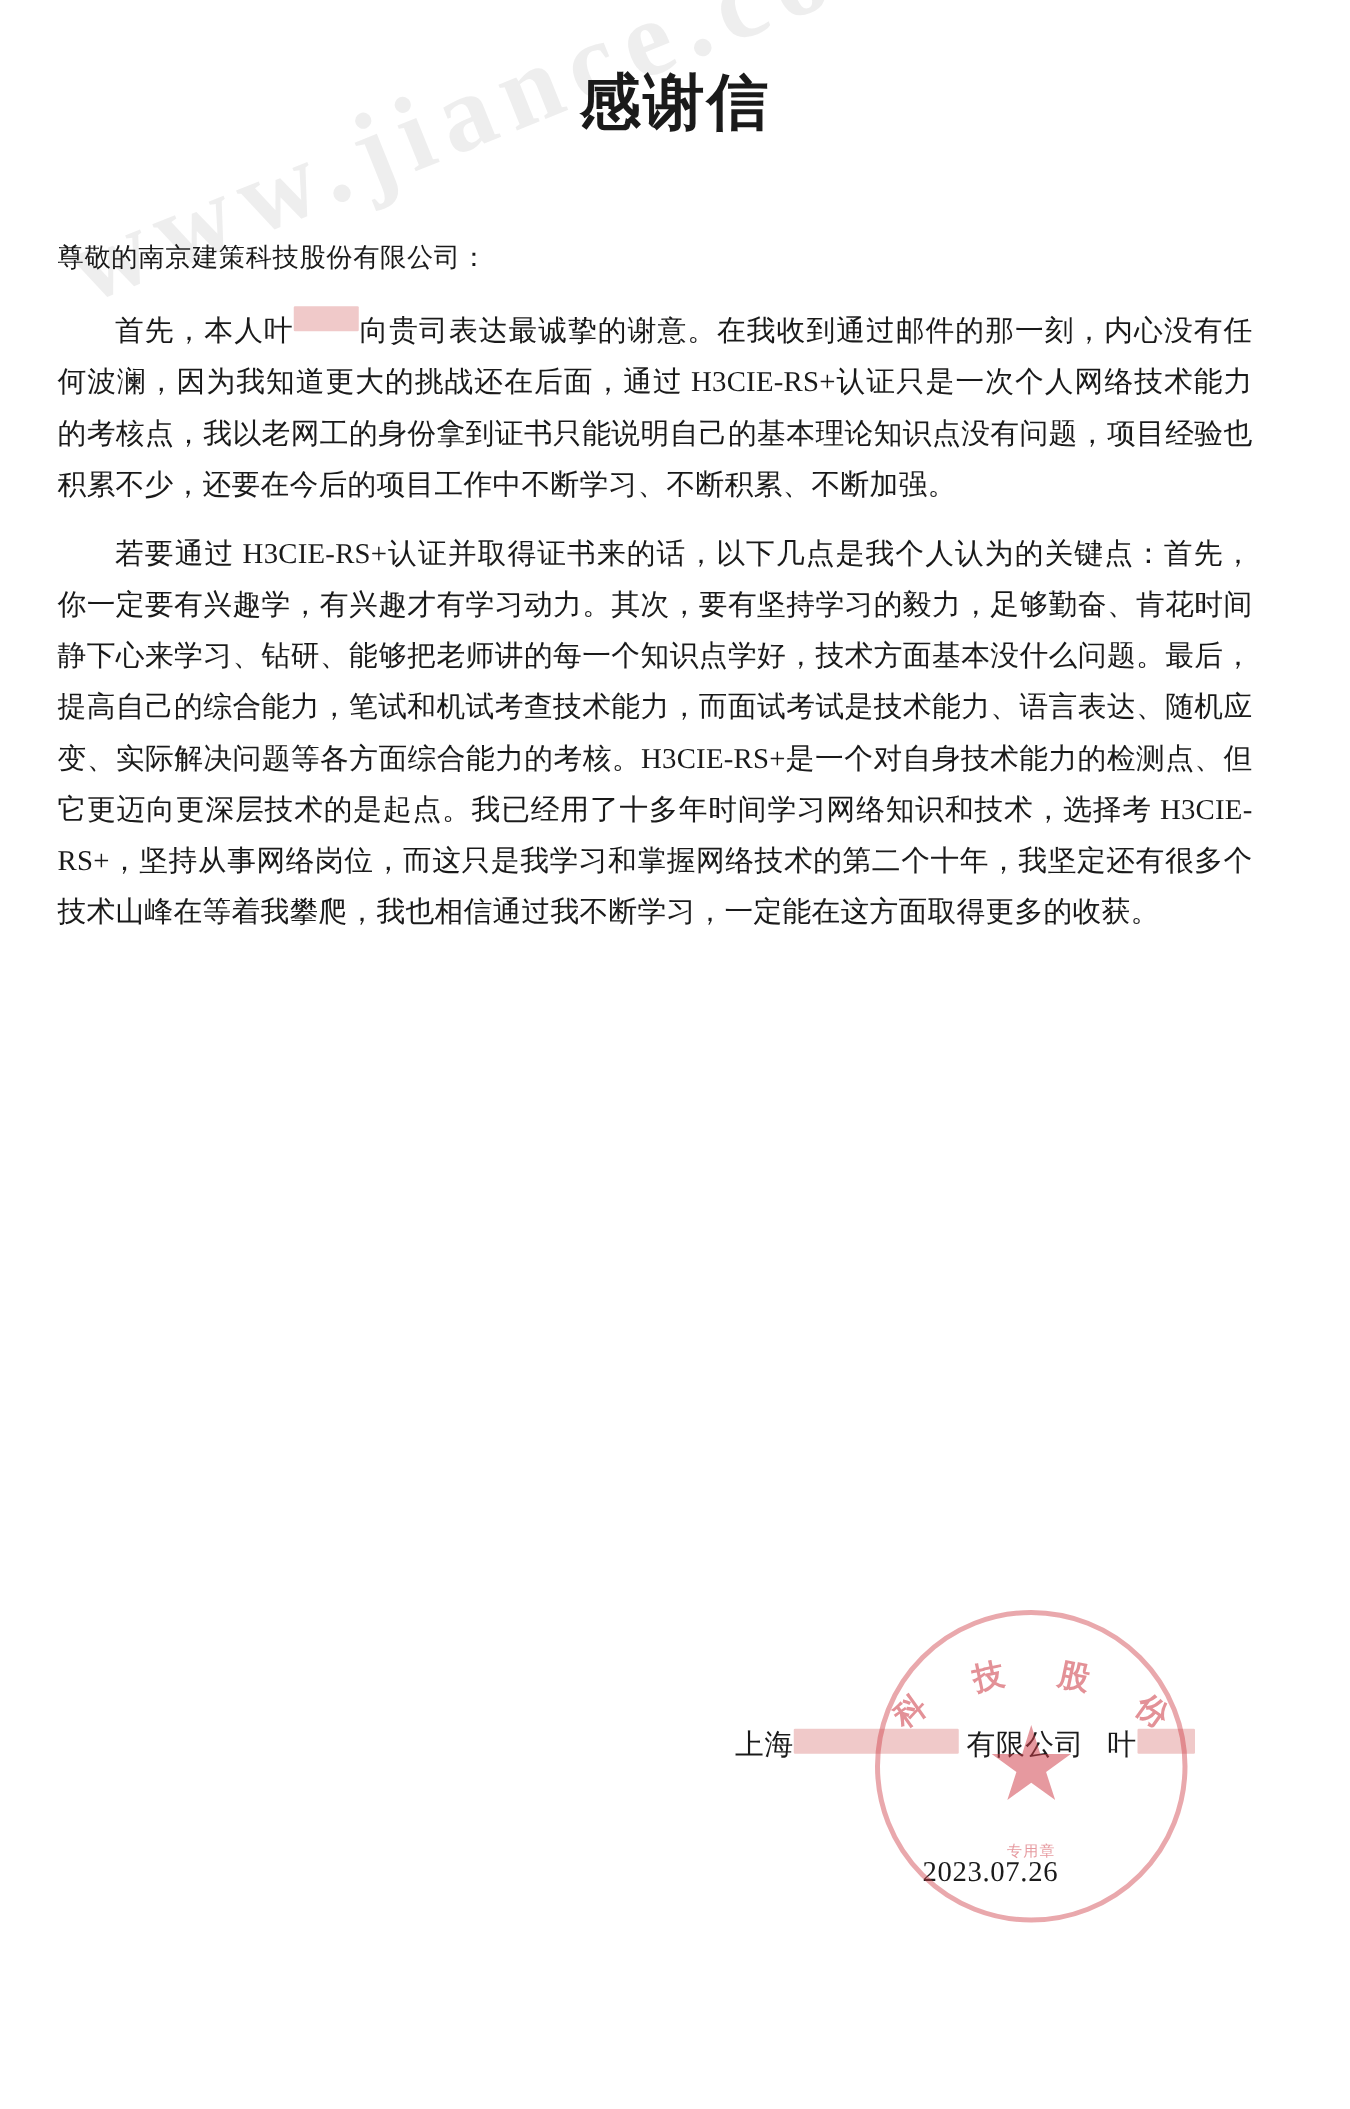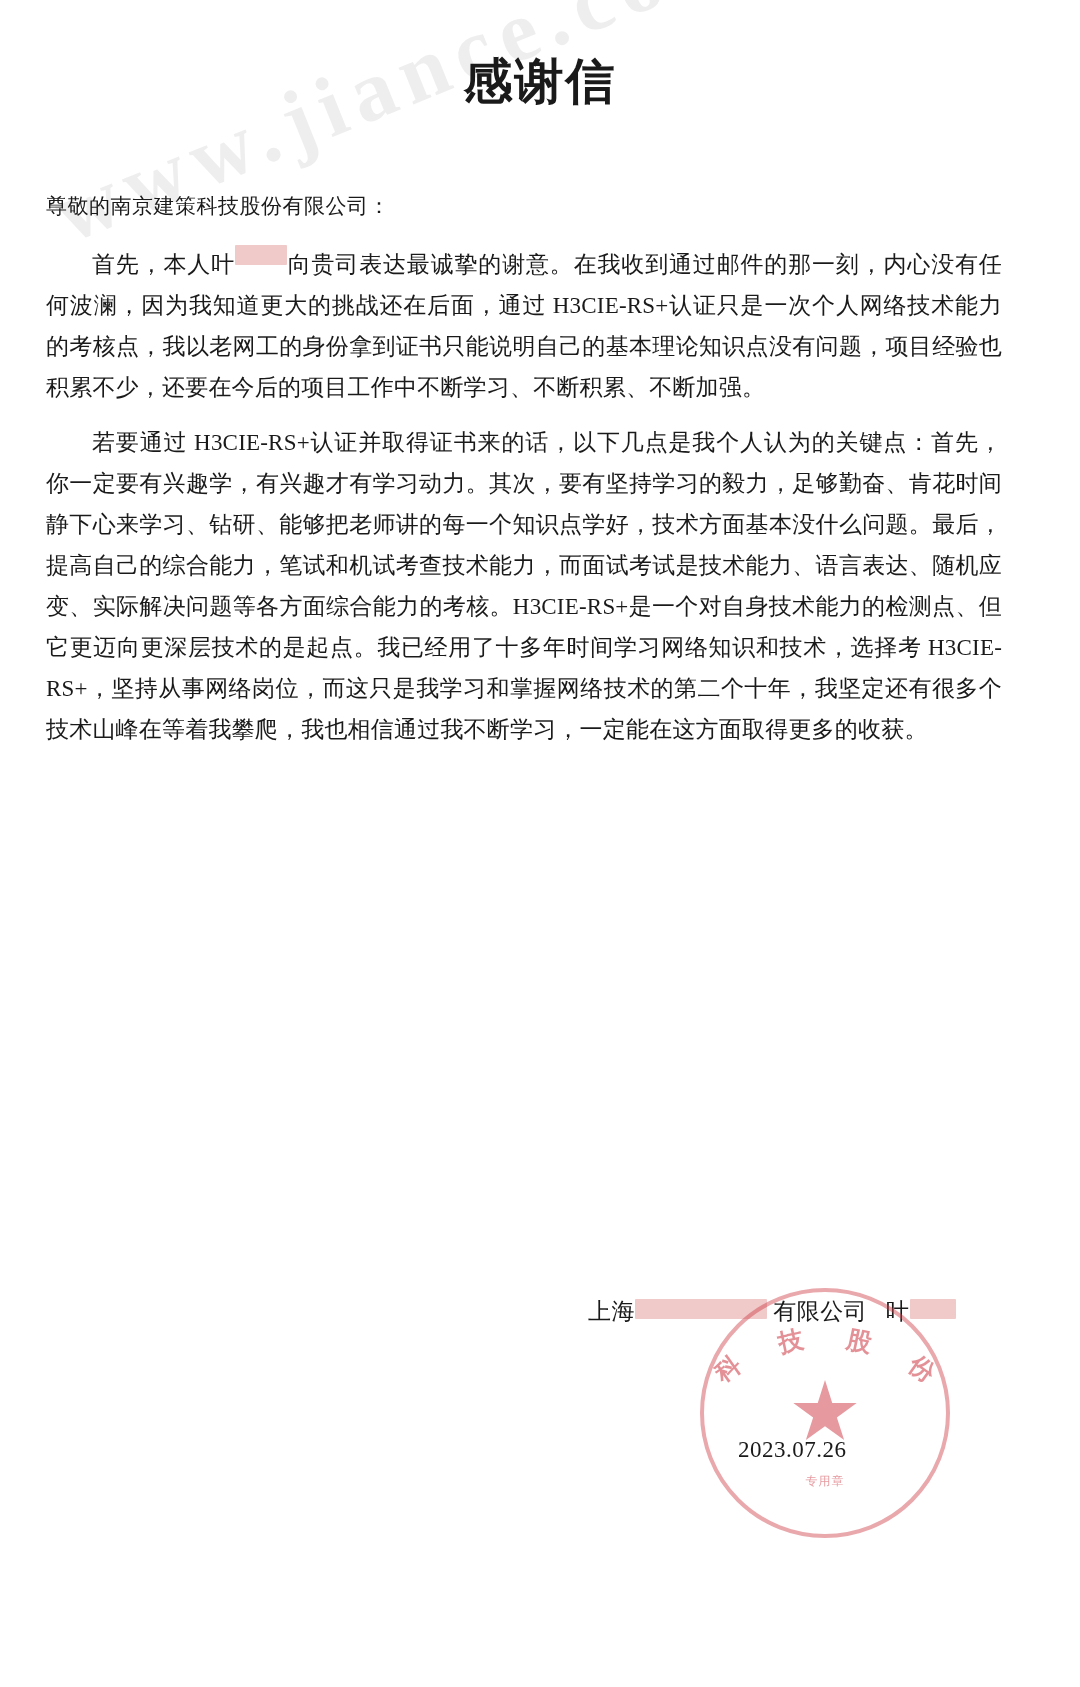--- a/index.html
+++ b/index.html
@@ -82,37 +82,37 @@
     border-radius: 1px;
     vertical-align: baseline;
   }
   .redacted.w-name { width: 52px; height: 20px; }
 
   
   .signature {
     position: absolute;
     z-index: 3;
     left: 0;
-    top: 1296px;
+    top: 1380px;
     width: 859px;
     box-sizing: border-box;
     padding: 0 78px;
   }
   .sig-line {
     text-align: left;
     padding-left: 510px;
     font-size: 23px;
     letter-spacing: 0.5px;
     white-space: nowrap;
   }
   .sig-line .redacted.w-company { width: 132px; height: 20px; }
   .sig-line .redacted.w-person { width: 46px; height: 20px; }
   .sig-date {
     padding-left: 660px;
-    margin-top: 110px;
+    margin-top: 74px;
     font-size: 23px;
     letter-spacing: 0.5px;
   }
 
   
   .stamp {
     position: absolute;
     z-index: 4;
     left: 700px;
     top: 1288px;

